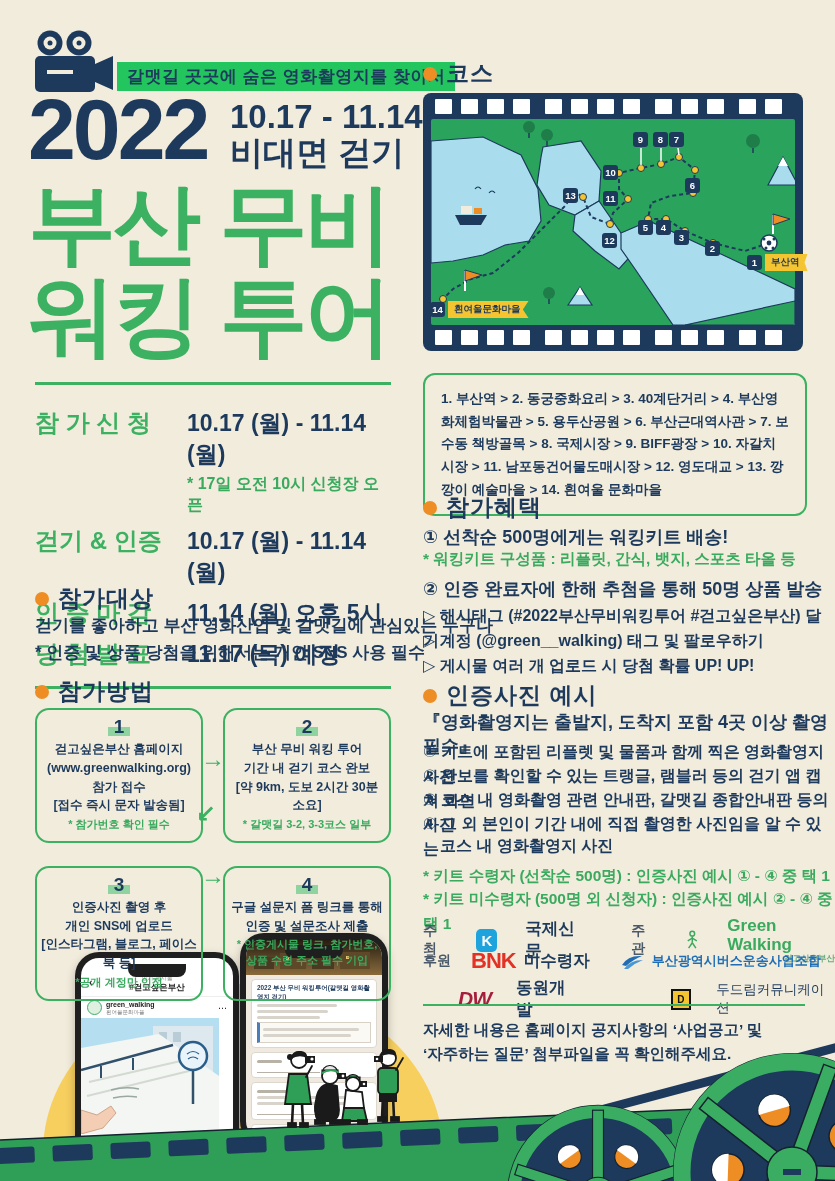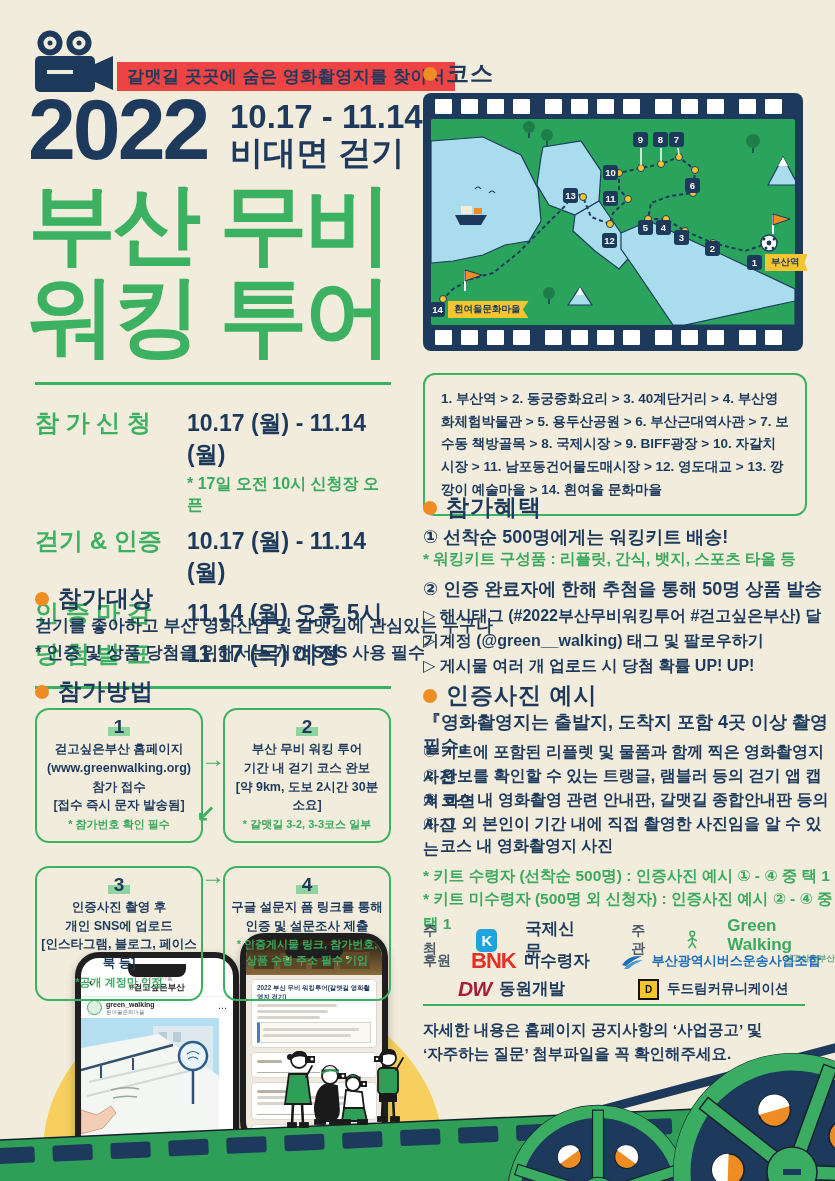--- a/index.html
+++ b/index.html
@@ -2,21 +2,21 @@
 <html><head>
 <meta charset="utf-8">
 <style>
   html,body{margin:0;padding:0;background:#d9d2c2;}
   .poster{position:relative;width:835px;height:1181px;background:#f2ecdc;overflow:hidden;
     font-family:"Liberation Sans","DejaVu Sans",sans-serif;color:#1d3a5c;}
   .abs{position:absolute;}
   .h2{display:flex;align-items:center;gap:9px;font-size:23px;font-weight:800;color:#1d3a5c;letter-spacing:1px;}
   .dot{width:14px;height:14px;border-radius:50%;background:#ef8d25;flex:0 0 auto;}
   .gr{color:#3aaa5f;}
-  .tagline{background:#ef4444;color:#1d3a5c;font-weight:800;font-size:17px;padding:3px 10px;letter-spacing:0.5px;}
+  .tagline{background:#22c55e;color:#1d3a5c;font-weight:800;font-size:17px;padding:3px 10px;letter-spacing:0.5px;}
   .year{font-size:86px;font-weight:800;line-height:1;letter-spacing:-3px;color:#1d3a5c;}
   .bigdate{font-size:33px;font-weight:800;line-height:1.15;color:#1d3a5c;letter-spacing:0px;}
   .maintitle{font-size:88px;font-weight:800;line-height:1.04;letter-spacing:-3px;color:#3cb161;}
   .sched{border-top:3px solid #3cb161;border-bottom:3px solid #3cb161;padding:13px 0 16px;}
   .srow{display:flex;align-items:baseline;margin-top:9px;}
   .srow .lb{width:152px;font-size:24px;font-weight:800;color:#3cb161;flex:0 0 auto;}
   .srow .vl{font-size:23px;font-weight:800;color:#1d3a5c;}
   .snote{margin:4px 0 2px 152px;font-size:16px;font-weight:700;color:#3aaa5f;}
   .bodyt{font-size:17px;font-weight:600;color:#1d3a5c;}
   .steps{display:grid;grid-template-columns:168px 168px;column-gap:20px;row-gap:23px;}
@@ -36,21 +36,21 @@
   .exnote{font-size:15.5px;font-weight:700;color:#3aaa5f;line-height:1.6;}
   .sp-lb{font-size:14px;font-weight:700;color:#4a5a6a;}
   .sp-name{font-size:16.5px;font-weight:800;color:#1d3a5c;}
   .k-logo{width:23px;height:23px;border-radius:5px;background:#1ea3dd;color:#fff;font-weight:800;font-size:15px;
     display:flex;align-items:center;justify-content:center;}
   .bnk{font-size:22px;font-weight:800;color:#e23125;letter-spacing:-1px;}
   .dw{font-size:21px;font-weight:800;font-style:italic;color:#a61e3c;letter-spacing:-1px;}
   .gw{font-size:17px;font-weight:800;color:#3aaa5f;}
   .gw-sub{font-size:8.5px;font-weight:700;color:#6aab7f;}
   .busname{font-size:13px;font-weight:800;color:#1e6db5;}
-  .ddname{font-size:13.5px;font-weight:700;color:#1d3a5c;}
+  .ddname{font-size:13.5px;font-weight:400;color:#1d3a5c;}
   .dd-logo{width:17px;height:17px;background:#f5c431;border:2px solid #111;display:flex;align-items:center;justify-content:center;
     font-size:10px;font-weight:800;color:#111;}
   .footer-t{font-size:15.5px;font-weight:700;color:#1d3a5c;line-height:1.55;}
   .divider{height:2px;background:#3cb161;}
   
   .map-wrap{position:absolute;left:423px;top:93px;width:380px;height:258px;}
   .map-marker{position:absolute;width:15px;height:15px;background:#1d3a5c;color:#fff;border-radius:3px;
     font-size:9.5px;font-weight:800;display:flex;align-items:center;justify-content:center;line-height:1;}
   .map-tag{position:absolute;background:#f5c431;color:#1d3a5c;font-size:9.5px;font-weight:800;padding:2px 8px 2px 6px;
     clip-path:polygon(0 0,100% 0,93% 50%,100% 100%,0 100%);white-space:nowrap;}
@@ -347,21 +347,21 @@
   <div class="abs" style="left:423px;top:948px;z-index:4;display:flex;align-items:center;gap:8px;">
     <span class="sp-lb">후원</span>
     <span class="bnk" style="margin-left:12px;">BNK</span>
     <span class="sp-name">미수령자</span>
     <svg width="24" height="20" viewBox="0 0 24 20" style="margin-left:22px;">
       <path d="M2,14 Q8,4 22,5 Q14,8 6,15 Z" fill="#1e6db5"></path>
       <path d="M4,18 Q10,9 23,9 Q15,12 8,18 Z" fill="#4a97d6"></path>
     </svg>
     <span class="busname">부산광역시버스운송사업조합</span>
   </div>
-  <div class="abs" style="left:458px;top:977px;z-index:4;display:flex;align-items:center;gap:8px;">
+  <div class="abs" style="left:458px;top:977px;z-index:4;display:flex;align-items:center;gap:25px;">
     <span class="dw">DW</span>
     <span class="sp-name">동원개발</span>
     <span class="dd-logo" style="margin-left:65px;">D</span>
     <span class="ddname">두드림커뮤니케이션</span>
   </div>
 
   <div class="abs divider" style="left:423px;top:1004px;width:382px;z-index:4;"></div>
   <div class="abs footer-t" style="left:423px;top:1018px;z-index:4;">자세한 내용은 홈페이지 공지사항의 ‘사업공고’ 및</div>
   <div class="abs footer-t" style="left:423px;top:1042px;z-index:4;">‘자주하는 질문’ 첨부파일을 꼭 확인해주세요.</div>
 

